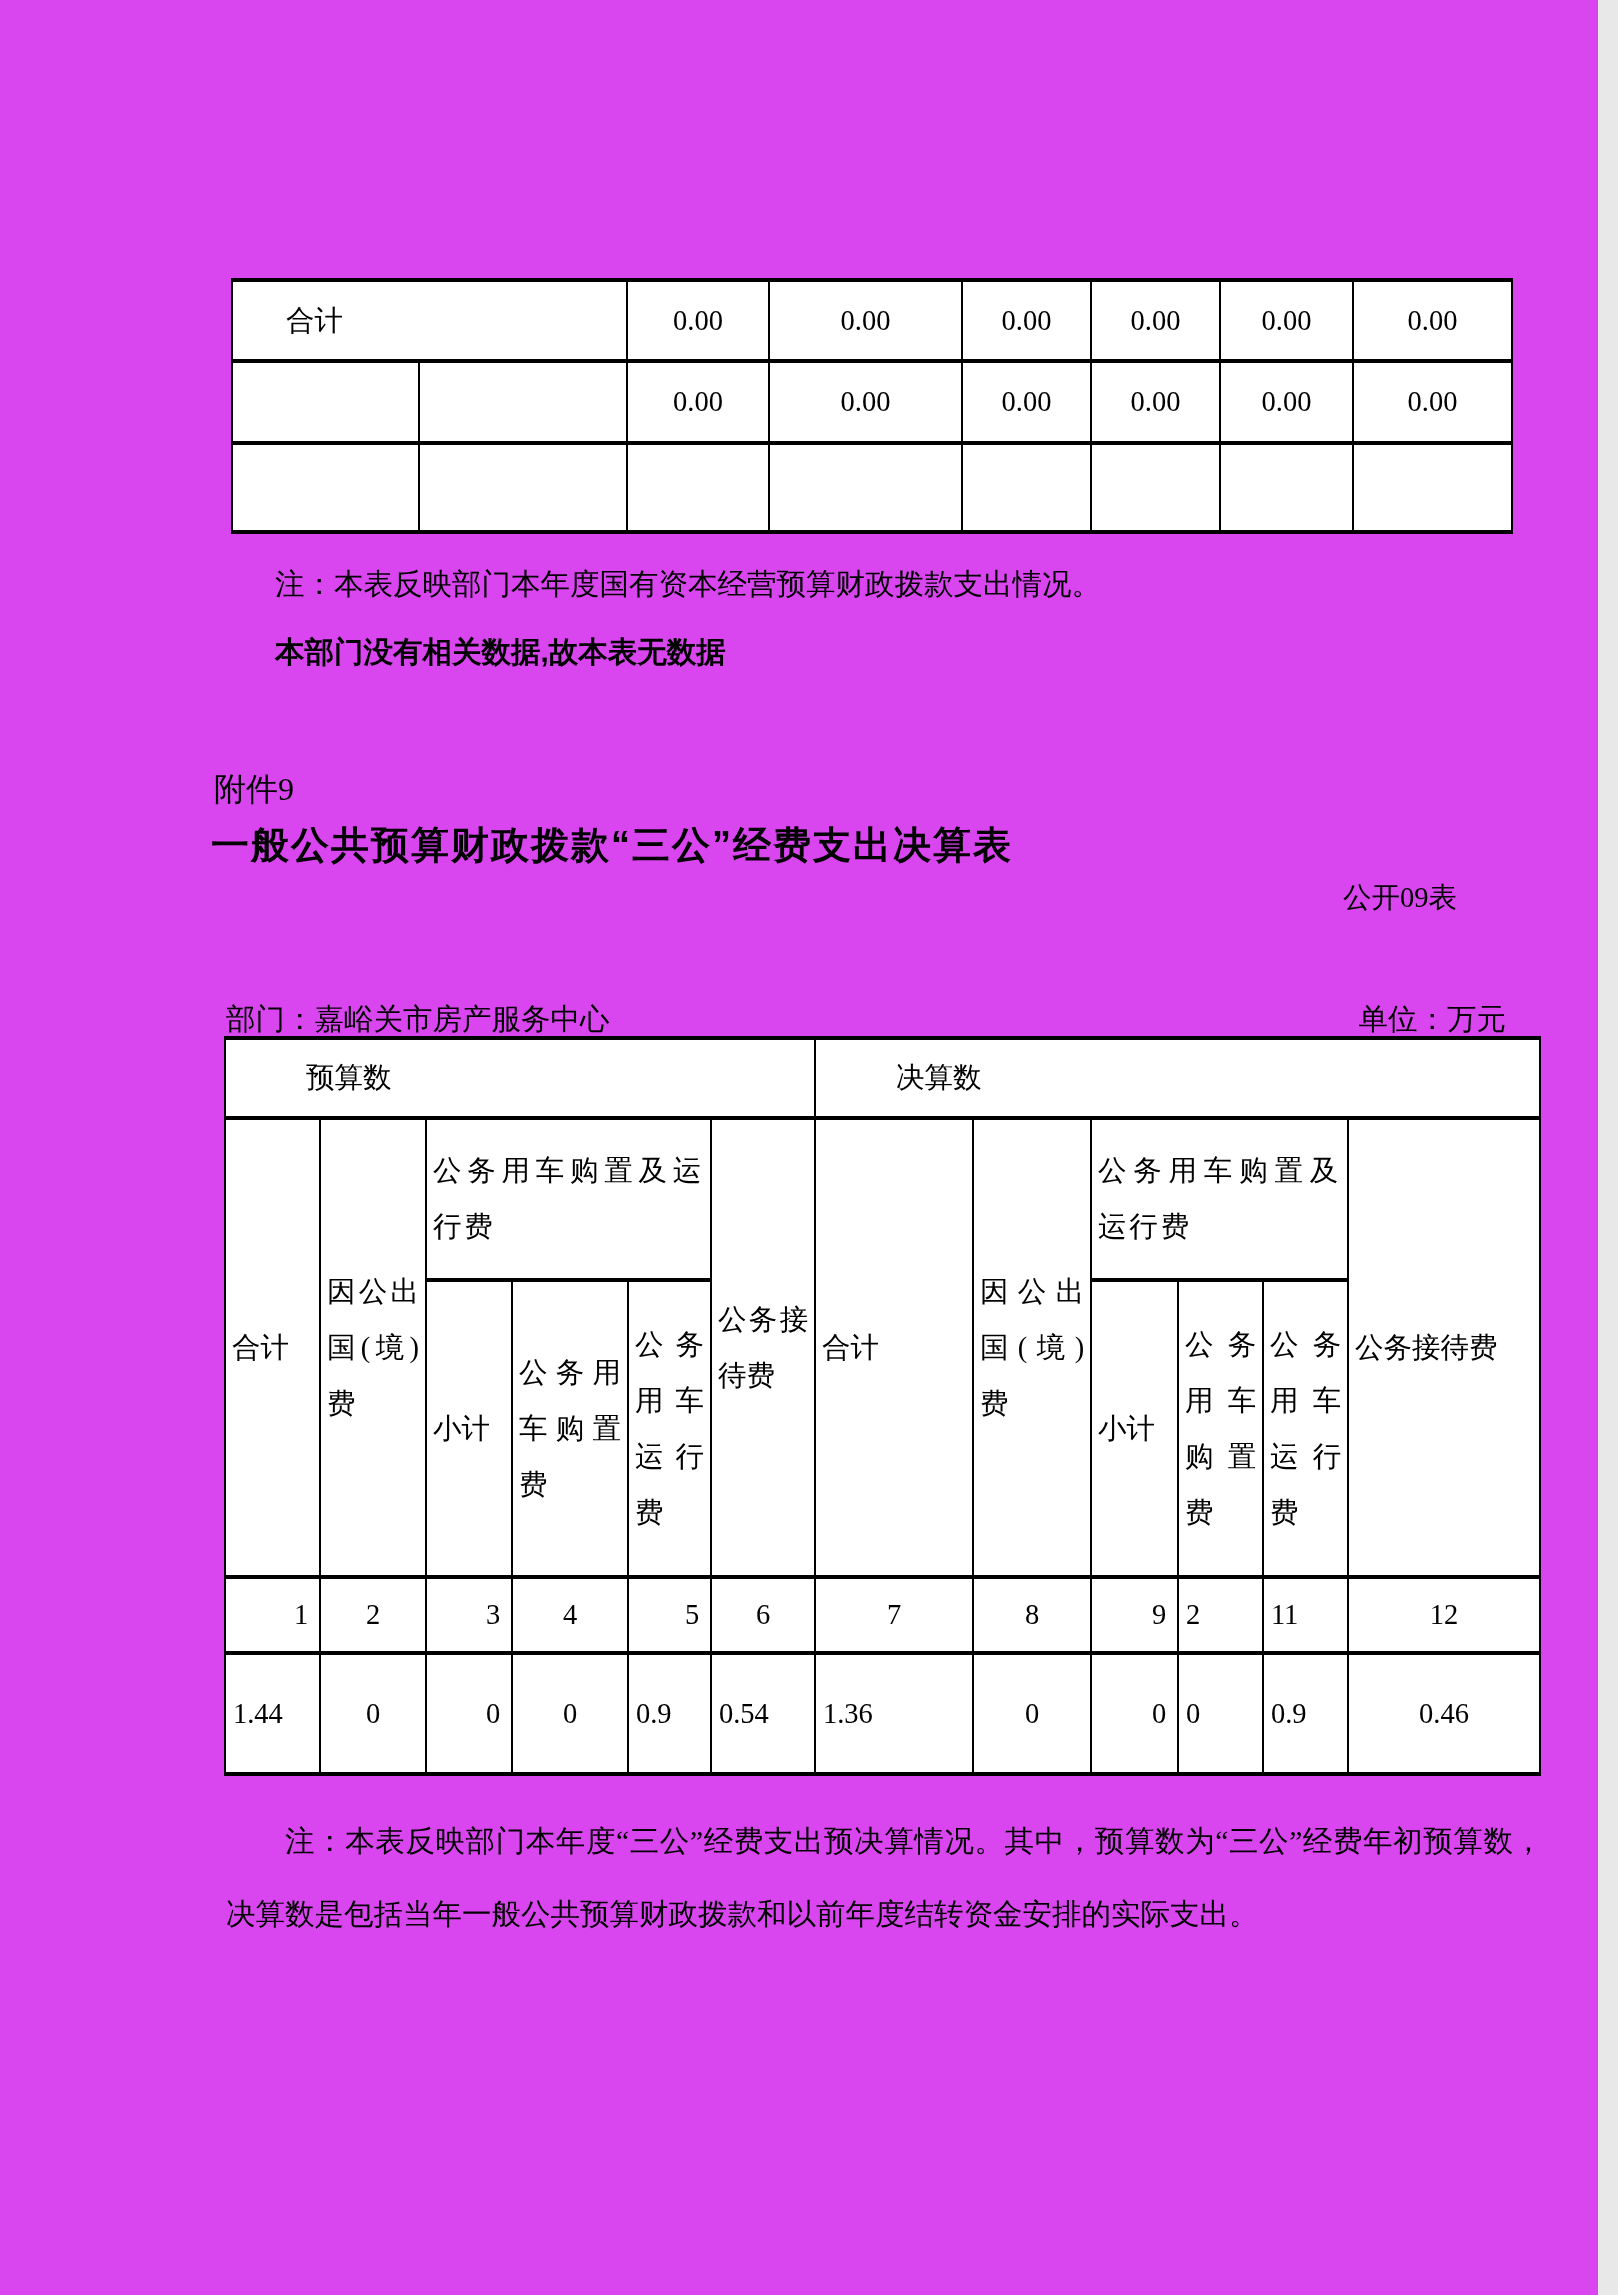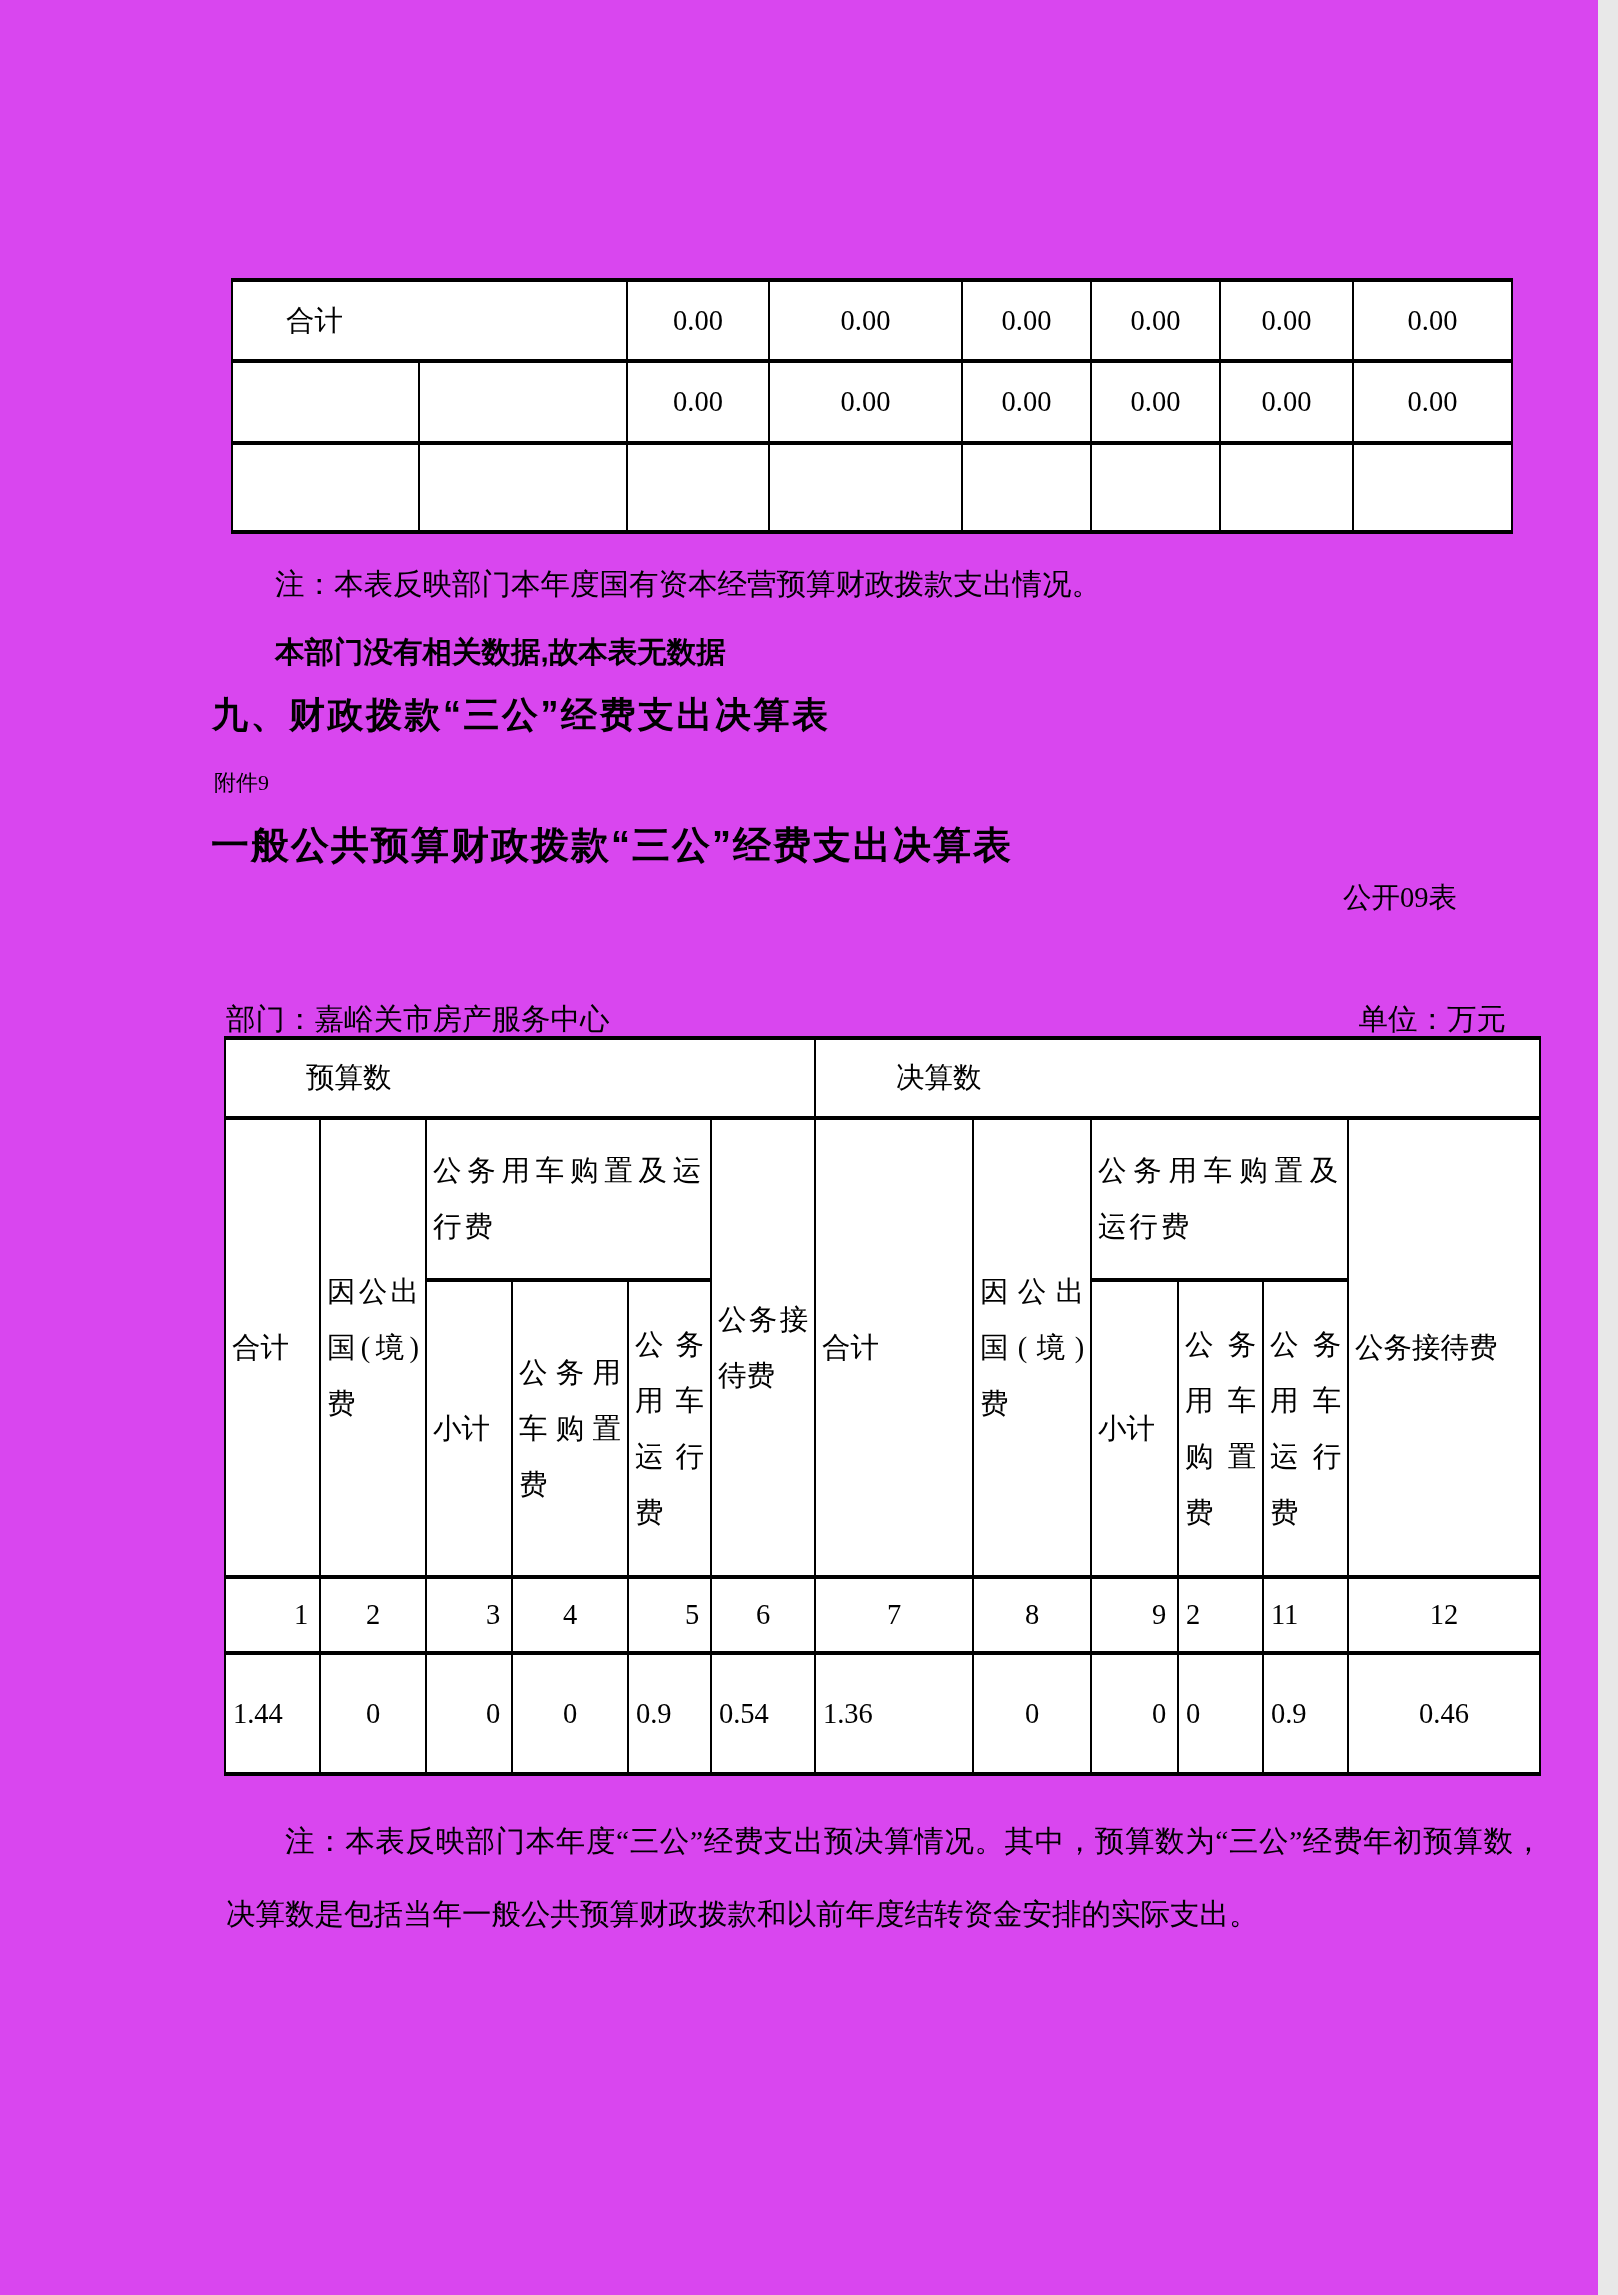--- a/index.html
+++ b/index.html
@@ -26,21 +26,21 @@
   .main-table .num td,.main-table .dat td{font-size:28.5px;}
   .al{text-align:left;padding-left:6.9px;}
   .ac{text-align:center;}
   .ar{text-align:right;padding-right:10.8px;}
 
   
   .serif-note{font-size:29.5px;white-space:nowrap;}
   .hei{font-family:"Liberation Sans","DejaVu Sans",sans-serif;font-weight:bold;}
   .note2{font-size:29.5px;white-space:nowrap;}
   .heading{font-size:36px;letter-spacing:2.5px;white-space:nowrap;}
-  .attach{font-size:22px;white-space:nowrap;}
+  .attach{font-size:32px;white-space:nowrap;}
   .title{font-size:38px;letter-spacing:2px;text-align:left;white-space:nowrap;}
   .code{font-size:28.5px;white-space:nowrap;}
   .dept{font-size:29.5px;white-space:nowrap;}
   .footnote{font-size:29.5px;line-height:73px;text-align:justify;
             text-indent:59px;word-break:break-all;}
 </style>
 </head>
 <body>
 
 <div id="page">
@@ -85,21 +85,20 @@
       <td></td>
       <td></td>
       <td></td>
     </tr>
   </tbody>
     </table>
 
   <div class="abs note2 hei" style="left:275px;top:633px;">本部门没有相关数据,故本表无数据</div>
   <div class="abs serif-note" style="left:275px;top:565px;">注：本表反映部门本年度国有资本经营预算财政拨款支出情况。</div>
 
-  <div class="abs heading hei" style="left:212px;top:691px;">九、财政拨款“三公”经费支出决算表</div>
   <div class="abs attach" style="left:214px;top:768px;">附件9</div>
   <div class="abs title hei" style="left:211px;top:820px;width:1317px;">一般公共预算财政拨款“三公”经费支出决算表</div>
   <div class="abs code" style="right:141px;top:879px;">公开09表</div>
   <div class="abs dept" style="left:226px;top:1000px;">部门：嘉峪关市房产服务中心</div>
   <div class="abs dept" style="right:92px;top:1000px;">单位：万元</div>
 
   <table class="main-table abs" style="left:224px;top:1036px;width:1313px;">
     <colgroup>
       <col style="width:95px">
         <col style="width:106px">

